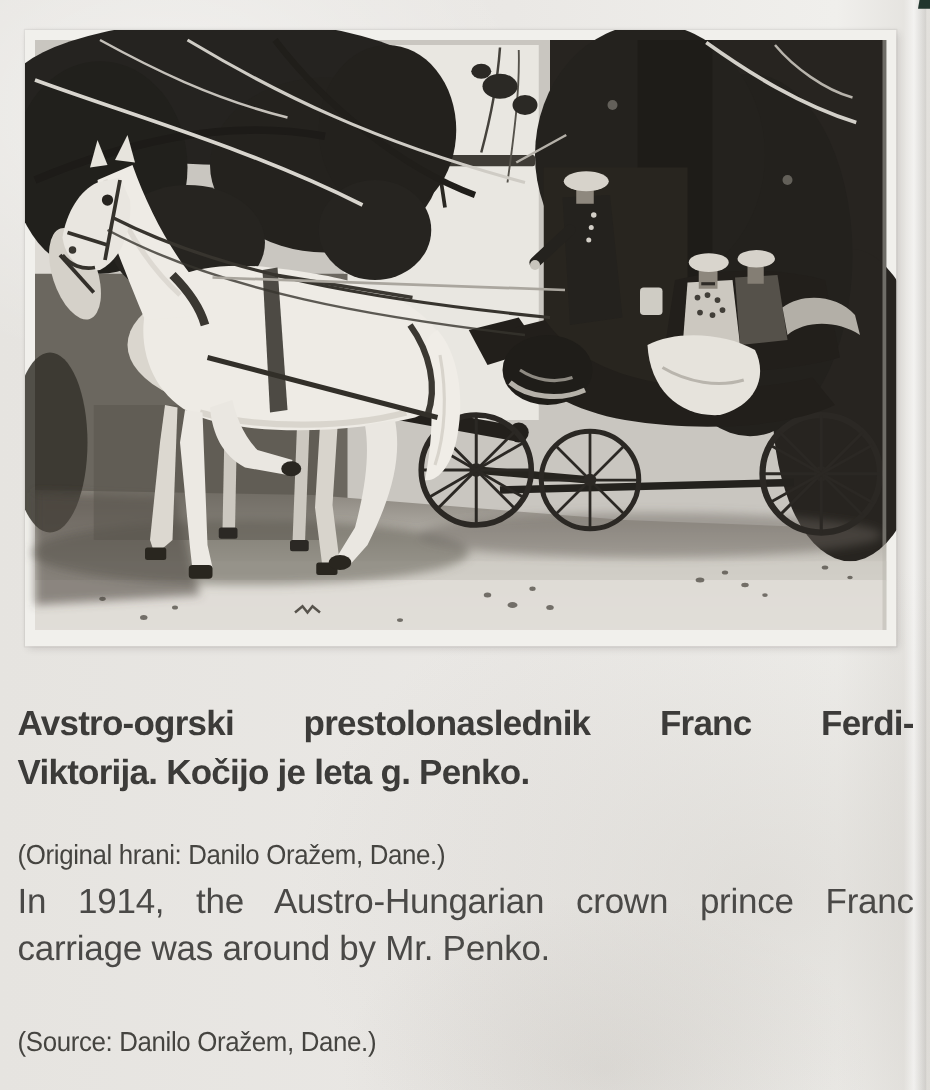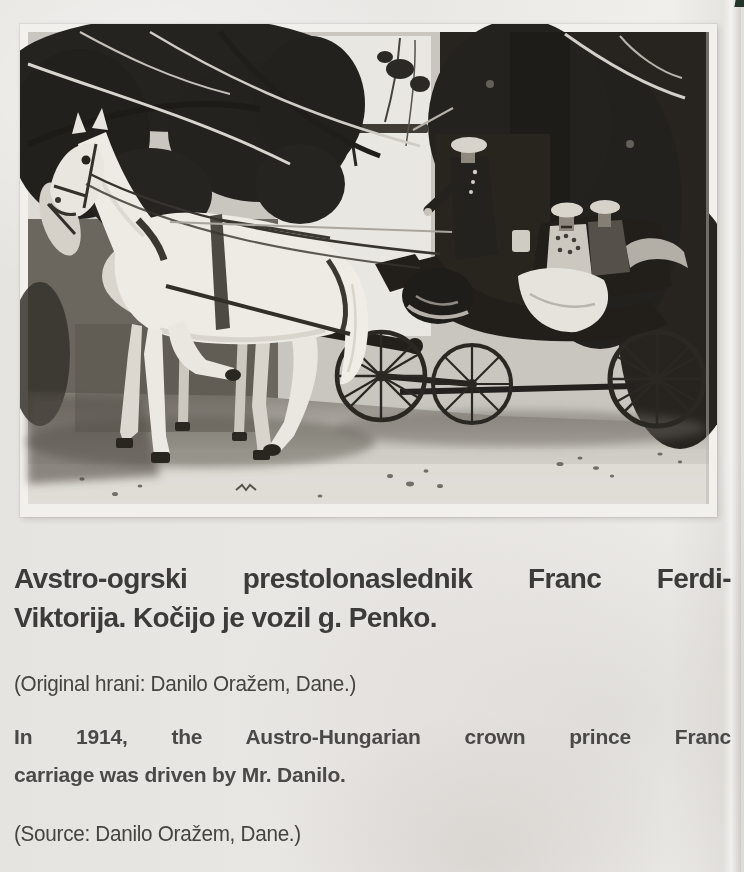--- a/index.html
+++ b/index.html
@@ -26,21 +26,21 @@
     background:#f1f0ec;
     box-shadow:0 0 0 1px rgba(0,0,0,0.05), 2px 2px 6px rgba(60,58,54,0.18);
   }
   .photo svg{display:block;width:100%;height:100%;}
   .cap{position:absolute;left:14px;width:717px;}
   .cap .ln{display:block;}
   .jl{text-align:justify;overflow:hidden;}
   .jl::after{content:"";display:inline-block;width:100%;height:0;}
   .sl{top:559px;font-weight:bold;font-size:28px;line-height:39px;letter-spacing:-0.6px;color:#3c3b39;}
   .sl .jl{height:39px;}
-  .en{top:718px;font-weight:bold;font-size:21px;line-height:38px;letter-spacing:-0.2px;color:#4a4947;}
+  .en{top:702px;font-weight:normal;font-size:28px;line-height:38px;letter-spacing:-0.2px;color:#4a4947;}
   .en .jl{height:38px;}
   .credit{
     position:absolute;left:14px;font-size:22px;color:#454440;
     transform:scaleX(0.94);transform-origin:left center;white-space:nowrap;letter-spacing:-0.3px;
   }
   .credit-sl{top:671px;}
   .credit-en{top:821px;}
 </style>
 </head>
 <body>
@@ -273,25 +273,25 @@
         <path d="M66,160 C160,210 280,230 400,244" stroke="#37342e" stroke-width="2" fill="none" opacity="0.8"></path>
         <line x1="150" y1="198" x2="432" y2="208" stroke="#aaa69e" stroke-width="2.2"></line>
       </g>
 
       <rect x="686" y="8" width="3" height="472" fill="#b8b5ae" opacity="0.5"></rect>
     </svg>
   </figure>
 
   <div class="cap sl">
     <span class="ln jl">Avstro-ogrski prestolonaslednik Franc Ferdi-</span>
-    <span class="ln">Viktorija. Kočijo je vozil g. Penko.</span>
+    <span class="ln">Viktorija. Kočijo je leta g. Penko.</span>
   </div>
 
   <div class="credit credit-sl">(Original hrani: Danilo Oražem, Dane.)</div>
 
   <div class="cap en">
     <span class="ln jl">In 1914, the Austro-Hungarian crown prince Franc</span>
-    <span class="ln">carriage was driven by Mr. Danilo.</span>
+    <span class="ln">carriage was around by Mr. Penko.</span>
   </div>
 
   <div class="credit credit-en">(Source: Danilo Oražem, Dane.)</div>
 
 </div>
 
 </body></html>

